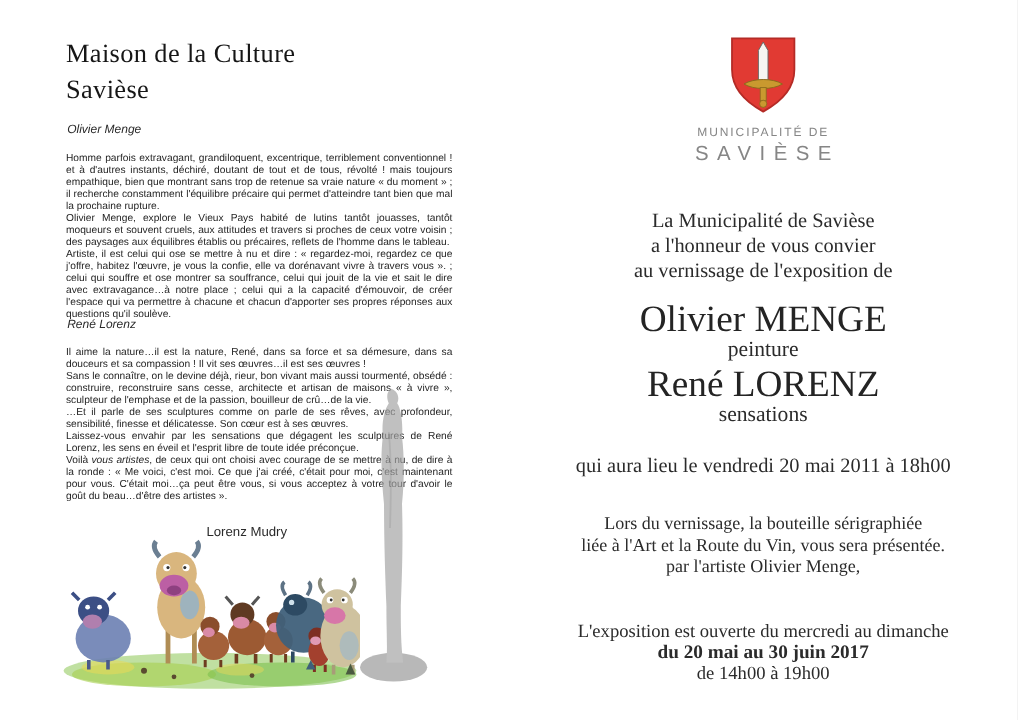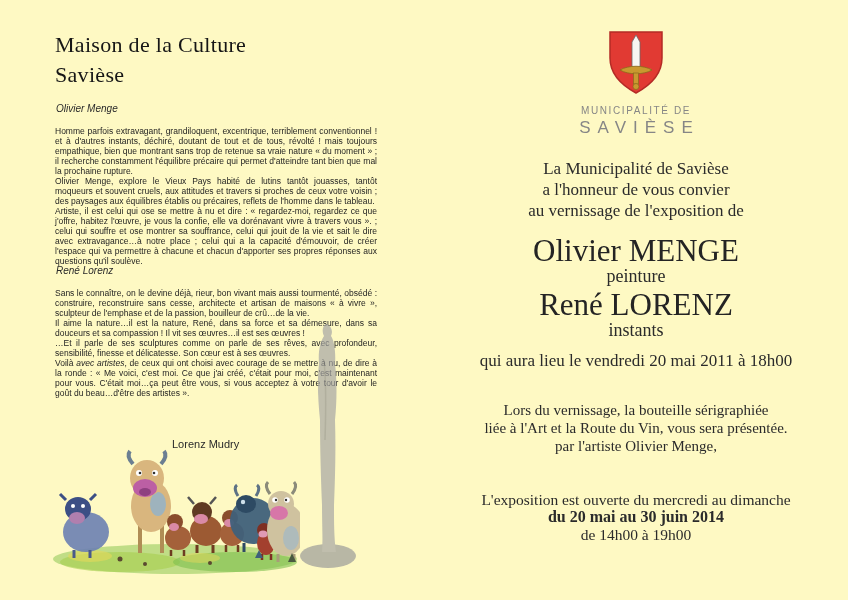--- a/index.html
+++ b/index.html
@@ -1,17 +1,17 @@
 <!DOCTYPE html>
 <html><head>
 <meta charset="utf-8">
 <style>
   html,body{margin:0;padding:0;background:#e8e8e8;}
   .sheet{
-    position:relative;width:848px;height:600px;background:#fef9c3;
+    position:relative;width:848px;height:600px;background:#ffffff;
     overflow:hidden;font-family:"Liberation Sans",sans-serif;
   }
   
   .lp-title{
     position:absolute;left:55px;top:30px;
     font-family:"Liberation Serif",serif;font-size:22px;line-height:30px;
     color:#161616;letter-spacing:.3px;
   }
   .lp-col{
     position:absolute;left:55px;top:104px;width:322px;
@@ -35,25 +35,25 @@
   }
   .crest-shield{display:block;margin:30px auto 0;}
   .muni-line1{
     margin-top:9px;font-family:"Liberation Sans",sans-serif;
     font-size:10px;letter-spacing:1.6px;color:#868686;
   }
   .muni-line2{
     margin-top:2px;font-family:"Liberation Sans",sans-serif;
     font-size:17px;letter-spacing:7px;color:#868686;text-indent:7px;
   }
-  .invite{margin-top:20px;font-size:17px;line-height:21px;}
+  .invite{margin-top:35px;font-size:17px;line-height:21px;}
   .artist-name{margin-top:14px;font-size:31px;line-height:32px;color:#242424;}
   .artist-name.second{margin-top:4px;}
   .artist-medium{font-size:18px;line-height:18px;}
-  .date-line{margin-top:12px;font-size:17px;}
+  .date-line{margin-top:24px;font-size:17px;}
   .bottle{margin-top:30px;font-size:15px;line-height:18px;}
   .hours{margin-top:36px;font-size:15.5px;line-height:17px;}
   .hours .bold{font-weight:bold;font-size:16px;line-height:18px;}
 </style>
 </head>
 <body>
 
 <div class="sheet">
 
   <div class="lp-title">
@@ -61,25 +61,26 @@
     <div>Savièse</div>
   </div>
 
   <div class="lp-col">
     <div class="sec-head">Olivier Menge</div>
     <p>Homme parfois extravagant, grandiloquent, excentrique, terriblement conventionnel ! et à d'autres instants, déchiré, doutant de tout et de tous, révolté ! mais toujours empathique, bien que montrant sans trop de retenue sa vraie nature « du moment » ; il recherche constamment l'équilibre précaire qui permet d'atteindre tant bien que mal la prochaine rupture.</p>
     <p>Olivier Menge, explore le Vieux Pays habité de lutins tantôt jouasses, tantôt moqueurs et souvent cruels, aux attitudes et travers si proches de ceux votre voisin ; des paysages aux équilibres établis ou précaires, reflets de l'homme dans le tableau.</p>
     <p>Artiste, il est celui qui ose se mettre à nu et dire : « regardez-moi, regardez ce que j'offre, habitez l'œuvre, je vous la confie, elle va dorénavant vivre à travers vous ». ; celui qui souffre et ose montrer sa souffrance, celui qui jouit de la vie et sait le dire avec extravagance…à notre place ; celui qui a la capacité d'émouvoir, de créer l'espace qui va permettre à chacune et chacun d'apporter ses propres réponses aux questions qu'il soulève.</p>
 
     <div class="sec-head gap-top">René Lorenz</div>
+    <p>Il aime la nature…il est la nature, René, dans sa force et sa démesure, dans sa douceurs et sa compassion ! Il vit ses œuvres…il est ses œuvres !</p>
     <p>Sans le connaître, on le devine déjà, rieur, bon vivant mais aussi tourmenté, obsédé : construire, reconstruire sans cesse, architecte et artisan de maisons « à vivre », sculpteur de l'emphase et de la passion, bouilleur de crû…de la vie.</p>
-    <p>Il aime la nature…il est la nature, René, dans sa force et sa démesure, dans sa douceurs et sa compassion ! Il vit ses œuvres…il est ses œuvres !</p>
     <p>…Et il parle de ses sculptures comme on parle de ses rêves, avec profondeur, sensibilité, finesse et délicatesse. Son cœur est à ses œuvres.</p>
-
-    <p class="gap-top-sm"><span>Voilà </span><i>avec artistes</i><span>, de ceux qui ont choisi avec courage de se mettre à nu, de dire à la ronde : « Me voici, c'est moi. Ce que j'ai créé, c'était pour moi, c'est maintenant pour vous. C'était moi…ça peut être vous, si vous acceptez à votre tour d'avoir le goût du beau…d'être des artistes ».</span></p>
+    <p>Laissez-vous envahir par les sensations que dégagent les sculptures de René Lorenz, les sens en éveil et l'esprit libre de toute idée préconçue.</p>
+
+    <p class="gap-top-sm"><span>Voilà </span><i>vous artistes</i><span>, de ceux qui ont choisi avec courage de se mettre à nu, de dire à la ronde : « Me voici, c'est moi. Ce que j'ai créé, c'était pour moi, c'est maintenant pour vous. C'était moi…ça peut être vous, si vous acceptez à votre tour d'avoir le goût du beau…d'être des artistes ».</span></p>
   </div>
 
   <div class="signature">Lorenz Mudry</div>
 
   <svg class="cows" width="250" height="132" viewBox="0 0 250 132">
 
     <ellipse cx="125" cy="113" rx="122" ry="15" fill="#8cc653" fill-opacity=".55"></ellipse>
     <ellipse cx="70" cy="116" rx="60" ry="10" fill="#a7cf4f" fill-opacity=".6"></ellipse>
     <ellipse cx="185" cy="116" rx="62" ry="10" fill="#7dbf4e" fill-opacity=".6"></ellipse>
     <ellipse cx="40" cy="110" rx="22" ry="6" fill="#e4d85a" fill-opacity=".6"></ellipse>
@@ -200,30 +201,30 @@
     <div class="invite">
       <div>La Municipalité de Savièse</div>
       <div>a l'honneur de vous convier</div>
       <div>au vernissage de l'exposition de</div>
     </div>
 
     <div class="artist-name">Olivier MENGE</div>
     <div class="artist-medium">peinture</div>
 
     <div class="artist-name second">René LORENZ</div>
-    <div class="artist-medium">instants</div>
+    <div class="artist-medium">sensations</div>
 
     <div class="date-line">qui aura lieu le vendredi 20 mai 2011 à 18h00</div>
 
     <div class="bottle">
       <div>Lors du vernissage, la bouteille sérigraphiée</div>
       <div>liée à l'Art et la Route du Vin, vous sera présentée.</div>
       <div>par l'artiste Olivier Menge,</div>
     </div>
 
     <div class="hours">
       <div>L'exposition est ouverte du mercredi au dimanche</div>
-      <div class="bold">du 20 mai au 30 juin 2014</div>
+      <div class="bold">du 20 mai au 30 juin 2017</div>
       <div>de 14h00 à 19h00</div>
     </div>
 
   </div>
 </div>
 
 </body></html>

